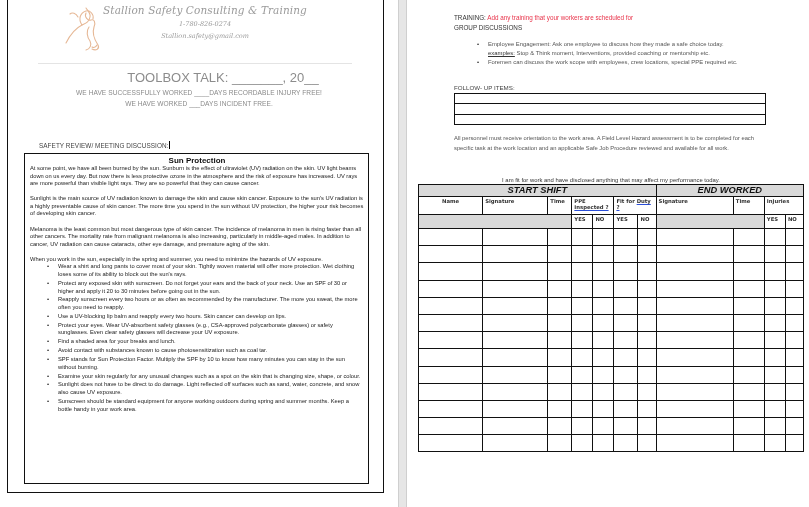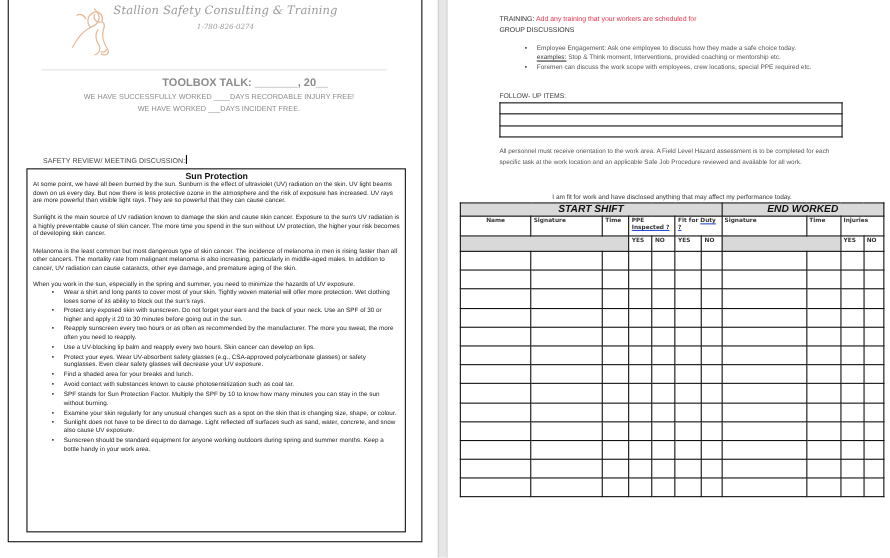--- a/index.html
+++ b/index.html
@@ -13,21 +13,21 @@
   
   .frame { position: absolute; left: 7px; top: -2px; width: 377px; height: 495px; border: 1.5px solid #111; }
 
   .logo { position: absolute; left: 56px; top: 5px; width: 50px; height: 48px; }
   .brand { position: absolute; left: 100px; top: 4px; width: 210px; text-align: center; font-family: "DejaVu Serif", serif; font-style: italic; color: #9a9a9a; }
   .brand .name { font-size: 10.5px; letter-spacing: 0.1px; }
   .brand .line { font-size: 6.5px; margin-top: 4px; }
   .hdr-divider { position: absolute; left: 38px; top: 63px; width: 314px; height: 1px; background: #e4e4e4; }
 
   .toolbox { position: absolute; left: 0; top: 70px; width: 398px; text-align: center; color: #8a8a8a; }
-  .toolbox .title { font-size: 10px; font-weight: bold; color: #8c8c8c; margin-left: 48px; }
+  .toolbox .title { font-size: 13px; font-weight: normal; color: #8c8c8c; margin-left: 48px; }
   .toolbox .sub { font-size: 6.6px; margin-top: 4px; letter-spacing: 0.05px; }
 
   .review-label { position: absolute; left: 39px; top: 141px; font-size: 6.4px; color: #444; letter-spacing: 0.05px; }
   .cursor { display: inline-block; width: 1px; height: 8px; background: #000; vertical-align: -1px; margin-left: 1px; }
 
   .sun-box { position: absolute; left: 24px; top: 153px; width: 345px; height: 331px; border: 1.3px solid #111; padding: 2px 4px 0 5px; font-size: 5.75px; line-height: 7.6px; color: #222; }
   .sun-box h2 { text-align: center; font-size: 8px; font-weight: bold; line-height: 9px; margin-bottom: 0; color: #111; }
   .sun-box p { margin-bottom: 7.5px; }
   .sun-box ul { list-style: none; margin-left: 17px; }
   .sun-box li { position: relative; padding-left: 11px; margin-bottom: 1.3px; }
@@ -71,20 +71,21 @@
       <path d="M30 8 C28 12 32 16 35 15 C38 14 40 17 38 22 C36 28 38 34 42 40 C44 44 40 46 36 44"></path>
       <path d="M33 22 C30 26 31 32 34 36 C36 40 34 44 30 45"></path>
       <path d="M22 12 C20 8 16 7 14 9"></path>
       <path d="M36 42 C38 43 40 42 41 40"></path>
     </g>
   </svg>
 
   <div class="brand">
     <div class="name">Stallion Safety Consulting &amp; Training</div>
     <div class="line">1-780-826-0274</div>
+    <div class="line">Stallion.safety@gmail.com</div>
   </div>
   <div class="hdr-divider"></div>
 
   <div class="toolbox">
     <div class="title">TOOLBOX TALK: _______, 20__</div>
     <div class="sub">WE HAVE SUCCESSFULLY WORKED ____DAYS RECORDABLE INJURY FREE!</div>
     <div class="sub">WE HAVE WORKED ___DAYS INCIDENT FREE.</div>
   </div>
 
   <div class="review-label">

